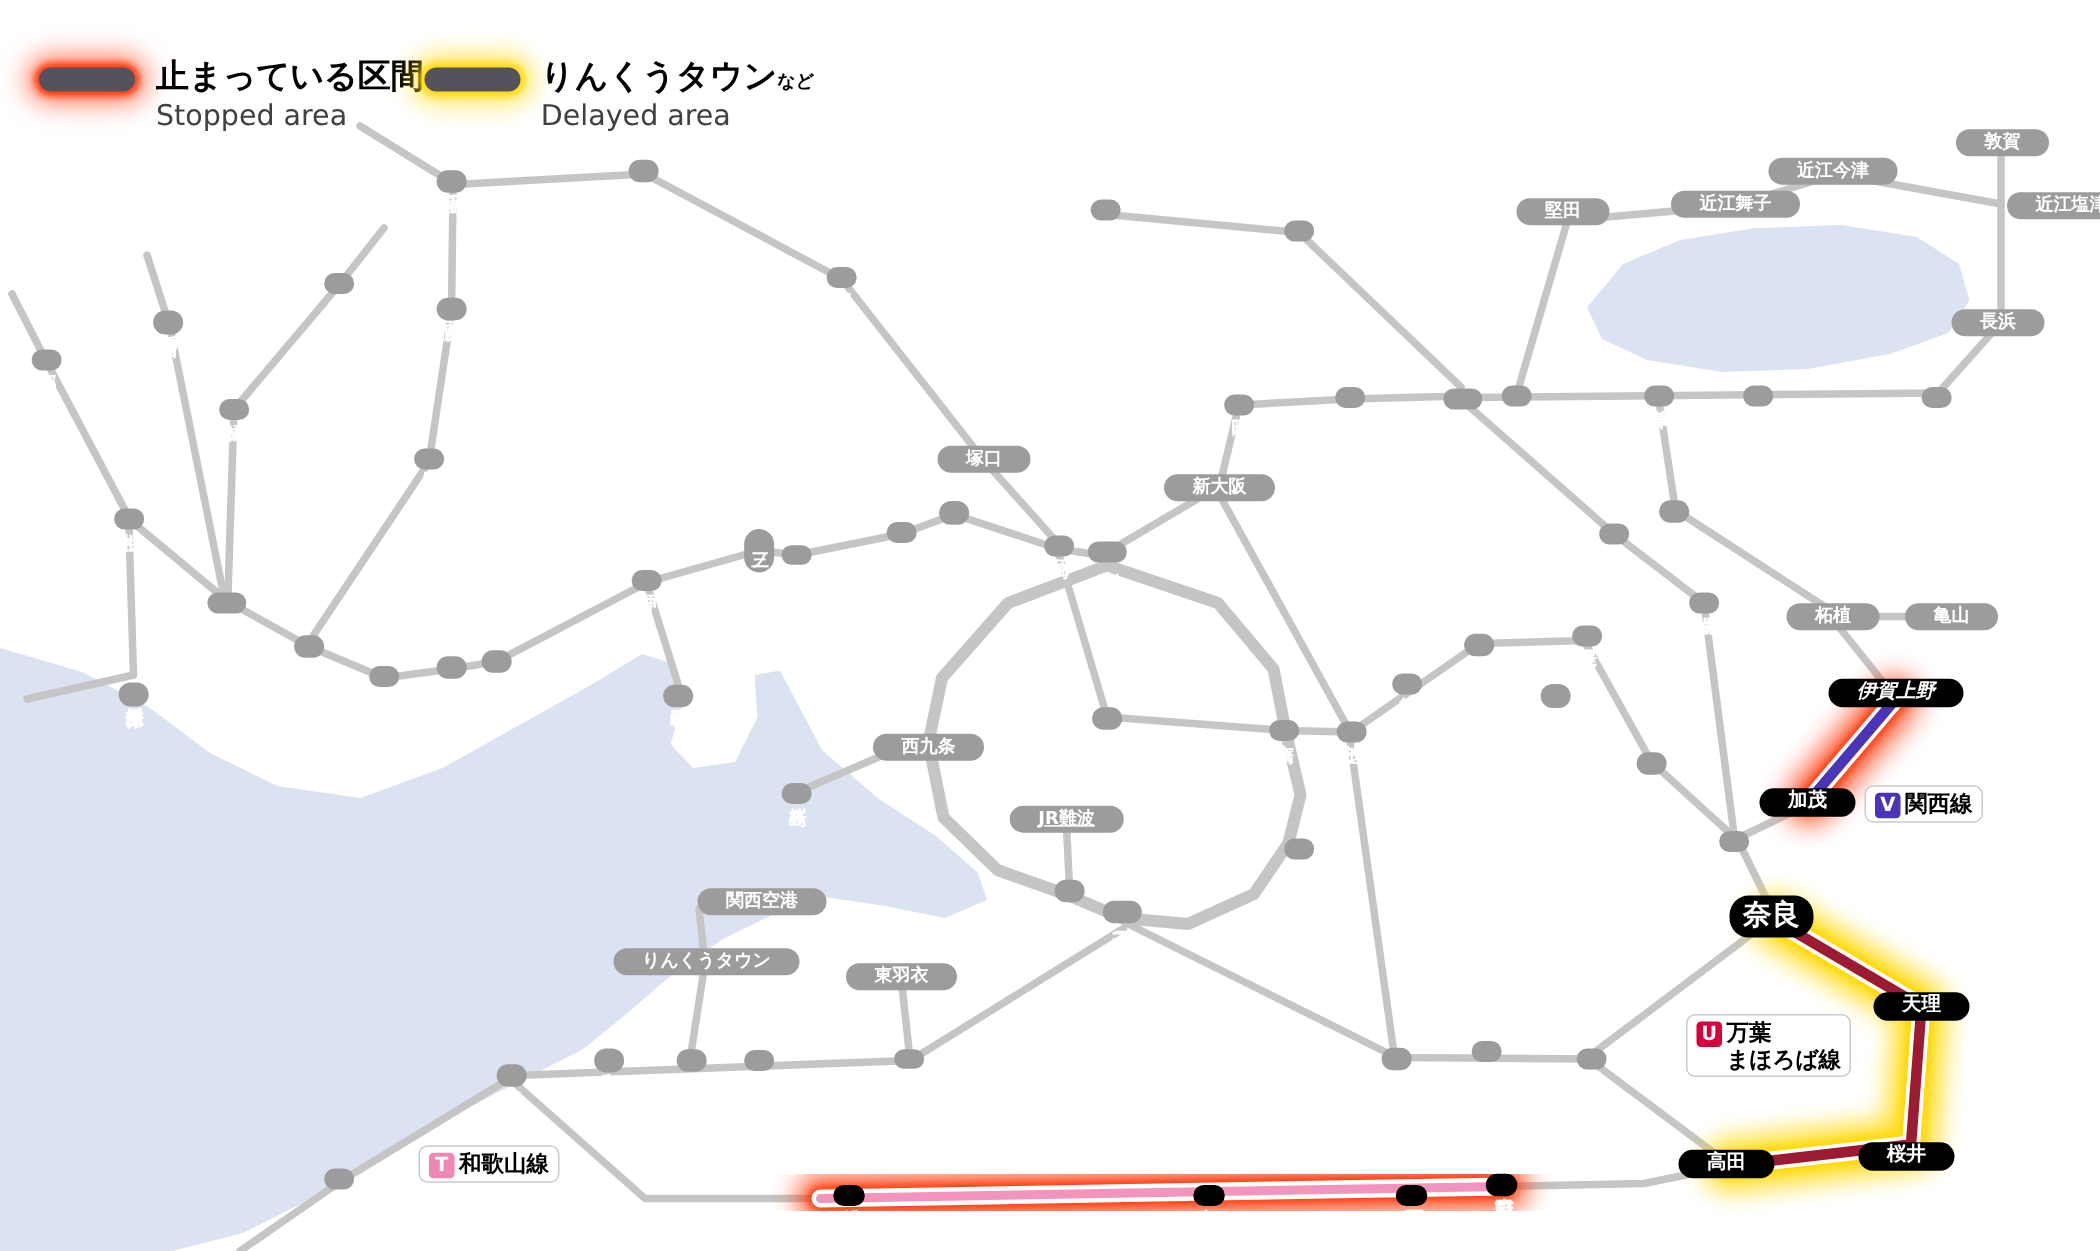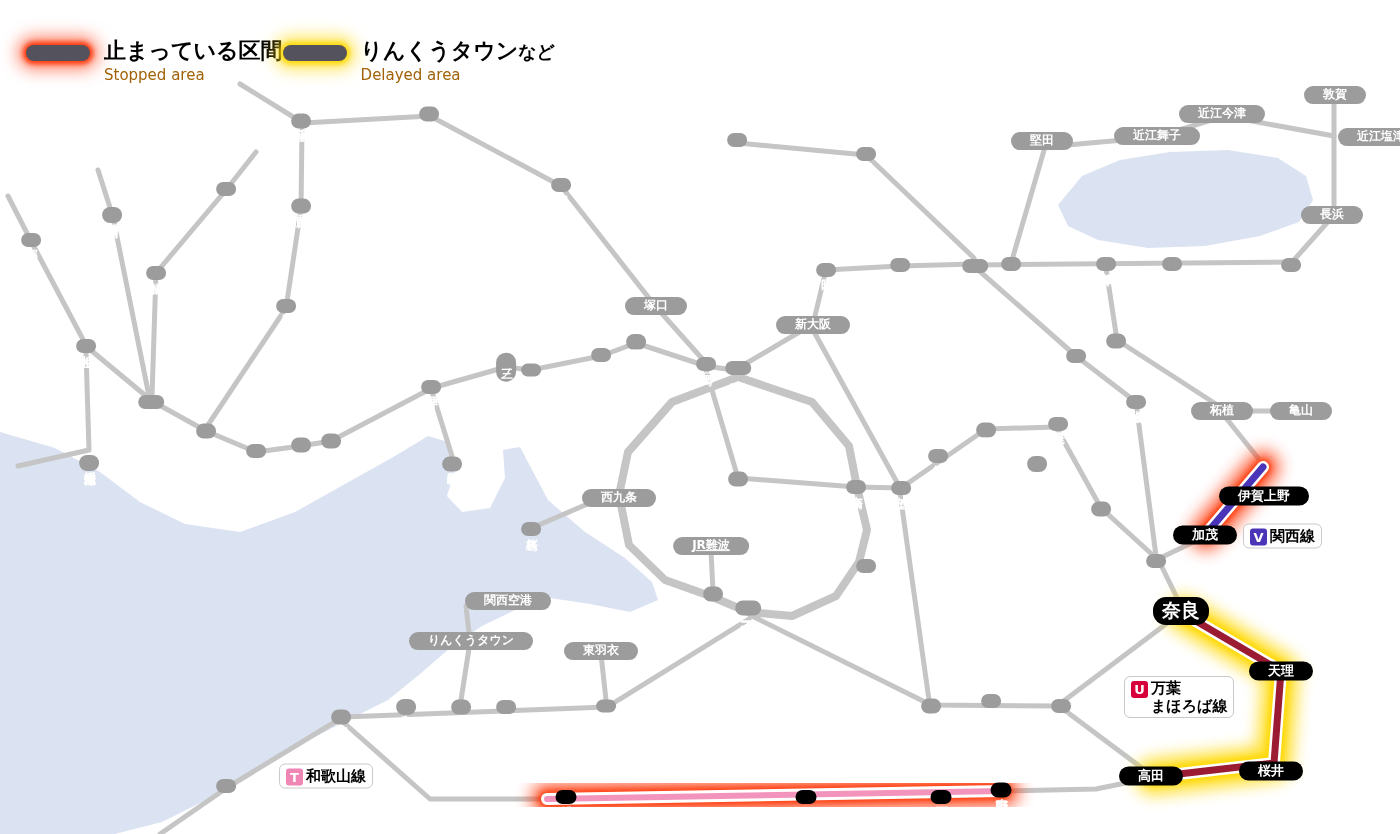--- a/index.html
+++ b/index.html
@@ -39,22 +39,22 @@
   .linelabel .letter{display:inline-flex;align-items:center;justify-content:center;flex:none;
       width:17px;height:17px;border-radius:3px;color:#fff;font-size:13px;margin-top:2px}
   .linelabel .lines{display:flex;flex-direction:column}
 
   .legend{position:absolute;left:26px;top:36px;display:flex;z-index:5}
   .legend-item{display:flex;gap:14px;align-items:flex-start}
   .swatch{width:64px;height:16px;border-radius:8px;background:var(--legend_swatch);margin-top:9px;flex:none}
   .swatch.stopped{box-shadow:0 0 5px 3px rgba(255,48,0,.95),0 0 16px 9px rgba(255,48,0,.55)}
   .swatch.delayed{box-shadow:0 0 5px 3px rgba(255,216,0,.95),0 0 16px 9px rgba(255,216,0,.6)}
   .legend-title{font-size:22px;font-weight:bold;color:#000}
-  .legend-title .suffix{font-size:18px}
-  .legend-sub{font-size:15px;color:#a16207}
+  .legend-title .suffix{font-size:12px}
+  .legend-sub{font-size:19px;color:#404040}
 </style>
 </head>
 <body>
 
 <div class="stage">
 
   <svg class="rails-svg" width="1400" height="834" viewBox="0 0 1400 834">
     <defs>
       <filter id="b8" x="-100%" y="-100%" width="300%" height="300%">
           <feGaussianBlur stdDeviation="8"></feGaussianBlur>
@@ -194,21 +194,21 @@
       <div class="st v" style="left: 1061px; top: 706px;">王寺</div>
       <div class="st v" style="left: 341px; top: 717px;">和歌山</div>
       <div class="st v" style="left: 406px; top: 707px;">和泉砂川</div>
       <div class="st v" style="left: 461px; top: 707px;">日根野</div>
       <div class="st v" style="left: 506px; top: 707px;">熊取</div>
       <div class="st v" style="left: 606px; top: 706px;">鳳</div>
       <div class="st h" style="left: 601px; top: 651px;">東羽衣</div>
       <div class="st h" style="left: 466px; top: 601px; margin-left: 42px;">関西空港</div>
       <div class="st h" style="left: 471px; top: 641px;">りんくうタウン</div>
       <div class="st v" style="left: 226px; top: 786px;">御坊</div>
-      <div class="st h black" style="left: 1264px; top: 496px;">伊賀上野</div>
+      <div class="st h black" style="left: 1264px; top: 462px; font-style: italic;">伊賀上野</div>
       <div class="st h black" style="left: 1205px; top: 535px;">加茂</div>
       <div class="st h black major" style="left: 1181px; top: 611px;">奈良</div>
       <div class="st h black" style="left: 1281px; top: 671px;">天理</div>
       <div class="st h black" style="left: 1271px; top: 771px;">桜井</div>
       <div class="st h black" style="left: 1151px; top: 776px;">高田</div>
       <div class="st v black" style="left: 566px; top: 797px;">粉河</div>
       <div class="st v black" style="left: 806px; top: 797px;">橋本</div>
       <div class="st v black" style="left: 941px; top: 797px;">五条</div>
       <div class="st v black" style="left: 1001px; top: 790px;">吉野口</div>
     </div>

